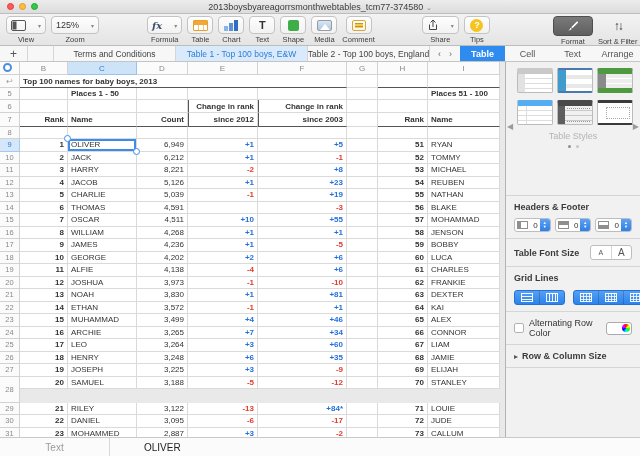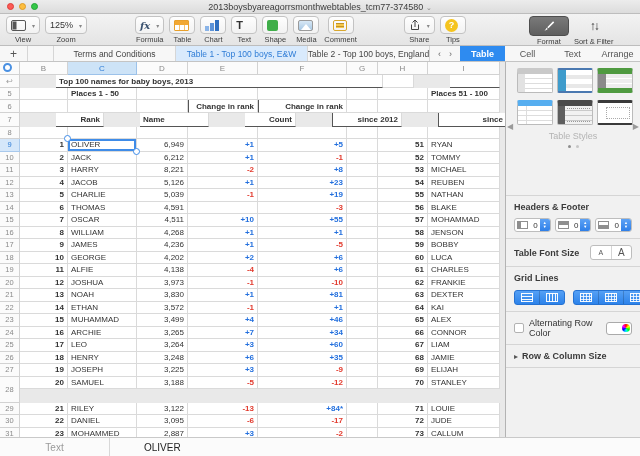--- a/index.html
+++ b/index.html
@@ -16,21 +16,21 @@
   .wtitle { position:absolute; left:0; right:0; text-align:center; font-size:9px; color:#3c3c3c; }
   .wtitle .chev { color:#888; font-size:7px; }
 
   
   .toolbar { position:absolute; top:14px; left:0; width:640px; height:32px;
     background:linear-gradient(#f3f3f3,#e4e4e4); border-bottom:1px solid #bdbdbd;
     display:flex; align-items:flex-start; padding:2px 6px 0 6px; }
   .titem { display:flex; flex-direction:column; align-items:center; margin-right:5px; }
   .titem .lbl { font-size:7.5px; color:#3d3d3d; margin-top:1px; white-space:nowrap; }
   .tbtn { height:18px; min-width:26px; background:linear-gradient(#fefefe,#f2f2f2);
-    border:1px solid #c3c3c3; border-radius:4px; display:flex; align-items:center; justify-content:flex-start; padding:0 4px; gap:6px; }
+    border:1px solid #c3c3c3; border-radius:4px; display:flex; align-items:center; justify-content:center; padding:0 4px; gap:12px; }
   .chevron { font-size:6px; color:#888; }
   .zoomtxt { font-size:9px; color:#333; }
   .fx { font-family:"DejaVu Serif",serif; font-style:italic; font-weight:bold; font-size:10px; color:#38506e; }
   .bigT { font-size:11px; font-weight:bold; color:#333; }
   .tableicon { width:15px; height:11px; border:1px solid #e8a02c; border-radius:1px;
     background:linear-gradient(#f2a832,#f2a832) 0 0/100% 4px no-repeat,
     repeating-linear-gradient(to right,#fff 0 4px,#f5c270 4px 5px),
     repeating-linear-gradient(to bottom,transparent 0 3px,#f5c270 3px 4px) #fff; }
   .charticon { width:14px; height:11px; display:flex; align-items:flex-end; gap:1px; }
   .charticon i { display:block; width:4px; }
@@ -75,21 +75,21 @@
     border-bottom:1px solid #d2d2d2; position:relative; }
   .corner .circ { position:absolute; top:1px; left:3px; width:9px; height:9px; border:2px solid #4a90e2;
     border-radius:50%; background:#fff; }
   .cell { flex:none; background:#fff; border-right:1px solid #dadada; border-bottom:1px solid #dadada;
     font-size:8px; display:flex; align-items:center; padding:0 3px; white-space:nowrap; overflow:hidden; }
   .cb{width:48px;} .cc{width:69px;} .cd{width:51px;} .ce{width:70px;} .cf{width:89px;} .cg{width:31px;} .ch{width:50px;} .ci{width:72px;}
   .r4{height:13px;} .r5{height:12px;} .r6{height:13px;} .r7{height:14px;} .r8{height:12px;}
   .drow .cell{height:12.5px;}
   .right { justify-content:flex-end; } .bold { font-weight:bold; }
   .pos { color:#2470de; font-weight:bold; } .neg { color:#e23b2e; font-weight:bold; }
-  .bdk { border-bottom:1px solid #555 !important;margin-left:36px; }
+  .bdk { border-bottom:1px solid #555 !important; }
   .bdl { border-left:1px solid #555; }
   .titlecell { width:327px; font-weight:bold; font-size:8px; }
   .selcell { box-shadow:inset 0 0 0 2px #3f8ce8; position:relative; overflow:visible; }
   .selcell:before, .selcell:after { content:""; position:absolute; width:5px; height:5px; background:#fff;
     border:1.5px solid #3f8ce8; border-radius:50%; z-index:5; }
   .selcell:before { top:-4px; left:-4px; } .selcell:after { bottom:-4px; right:-4px; }
   .marker { font-size:8px; color:#9a9a9a; }
 
   
   .sidebar { position:absolute; top:62px; left:505px; width:135px; height:394px; background:#f1f1f1;

